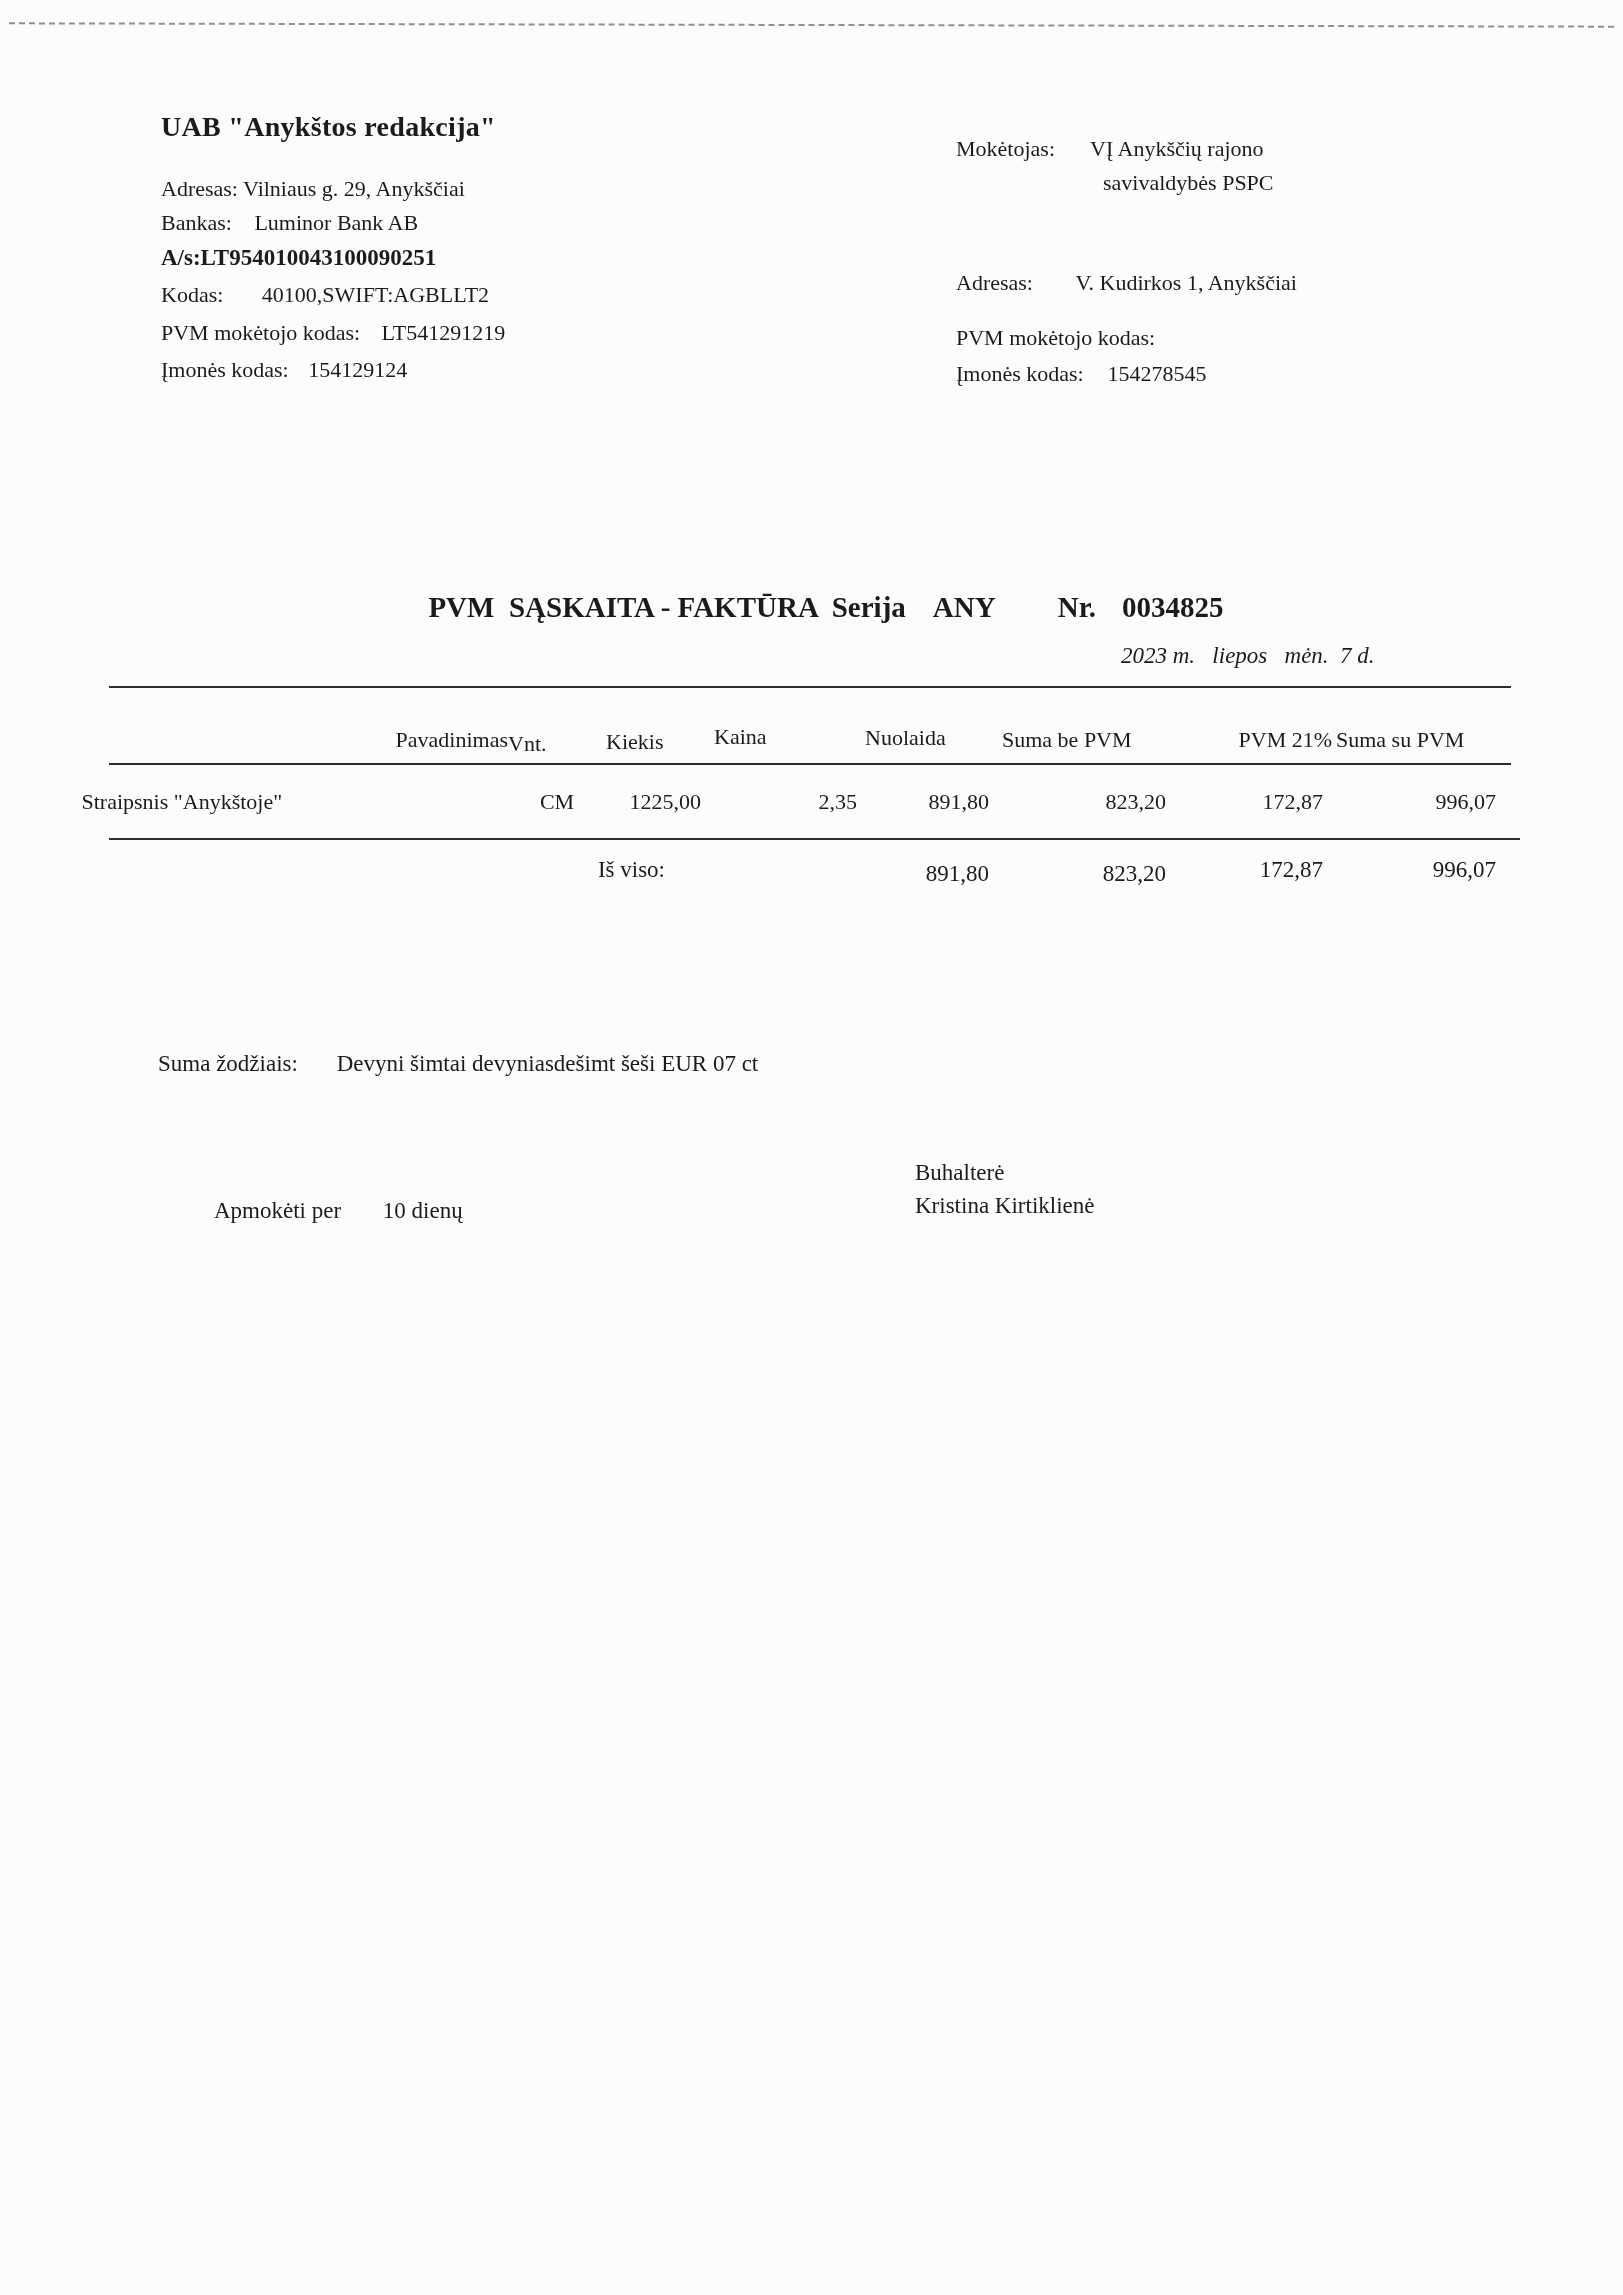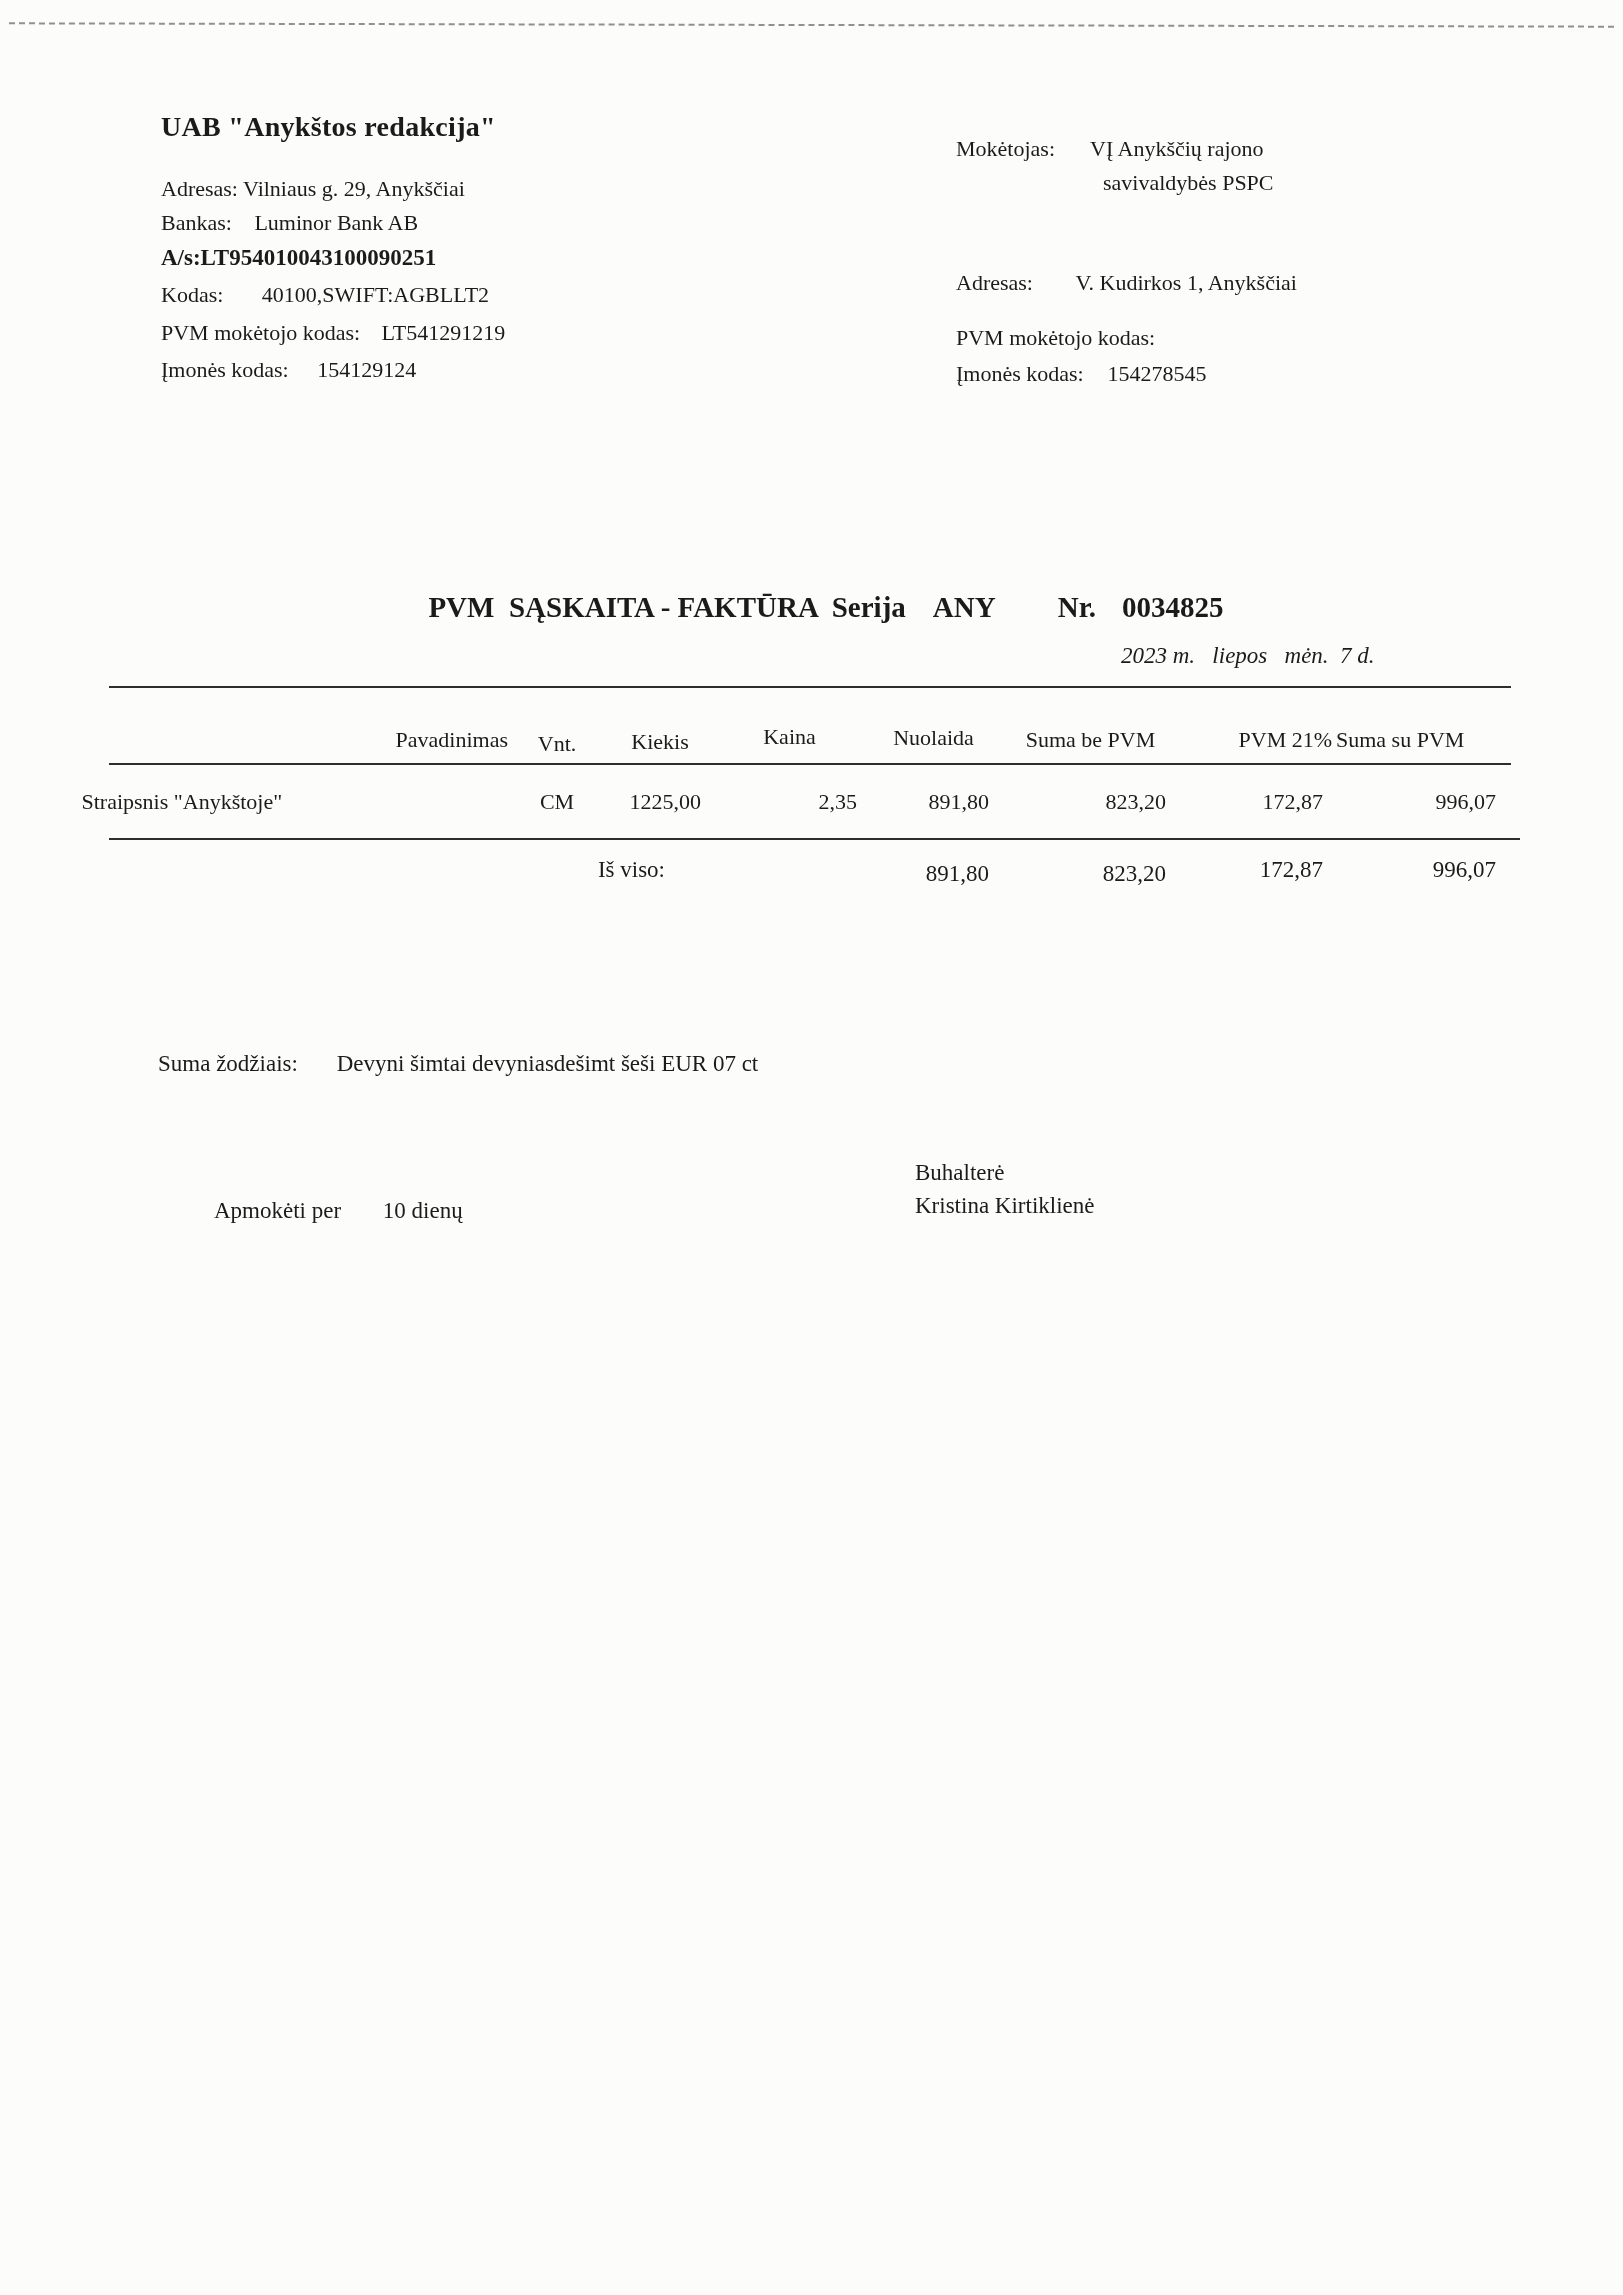--- a/index.html
+++ b/index.html
@@ -25,21 +25,21 @@
   .s-addr { top:65px; }
   .s-bank { top:99px; }
   .s-acct { top:134px; font-weight:bold; font-size:23px; }
   .s-kodas { top:171px; }
   .s-pvm { top:209px; }
   .s-imon { top:246px; }
   .s-line .v { margin-left:22px; }
   .s-bank .v { margin-left:17px; }
   .s-kodas .v { margin-left:33px; }
   .s-pvm .v { margin-left:15.7px; }
-  .s-imon .v { margin-left:23px; }
+  .s-imon .v { margin-left:14px; }
 
   
   .buyer { position:absolute; left:956px; top:131px; width:602px; }
   .b-line { position:absolute; left:0; white-space:nowrap; }
   .b-payer { top:5.2px; }
   .b-payer .v { margin-left:29.5px;margin-top:12px; }
   .b-payer2 { top:39px; padding-left:147px; }
   .b-addr { top:139px; }
   .b-addr .v { margin-left:37px; }
   .b-vat { top:194px; }
@@ -63,21 +63,21 @@
   .rule1 { left:109px; top:686px; width:1402px; }
   .rule2 { left:109px; top:763px; width:1402px; }
   .rule3 { left:109px; top:838px; width:1411px; }
 
   .tgrid {
     position:absolute; left:111px; width:1401px;
     display:grid;
     grid-template-columns:397px 98px 108px 151px 137px 177px 157px 177px;
   }
   .thead { top:693px; height:69px; align-items:end; padding-bottom:9.2px; font-size:22px; }
-  .thead > div { text-align:center; }
+  .thead > div { }
   .thead .h-name { text-align:right; padding-left:62px; }
   .thead .h-pvm { text-align:right; padding-right:3.9px; }
   .thead .h-sum2 { text-align:left; }
   .thead .h-vnt { transform:translateY(3.9px); }
   .thead .h-kiekis { transform:translateY(2px); }
   .thead .h-kaina { transform:translateY(-3.3px); }
   .thead .h-nuolaida { transform:translateY(-2px); }
 
   .trow { top:766px; height:71px; align-items:center; font-size:22px; }
   .trow .c-name { margin-left:-29.5px; white-space:nowrap; }

